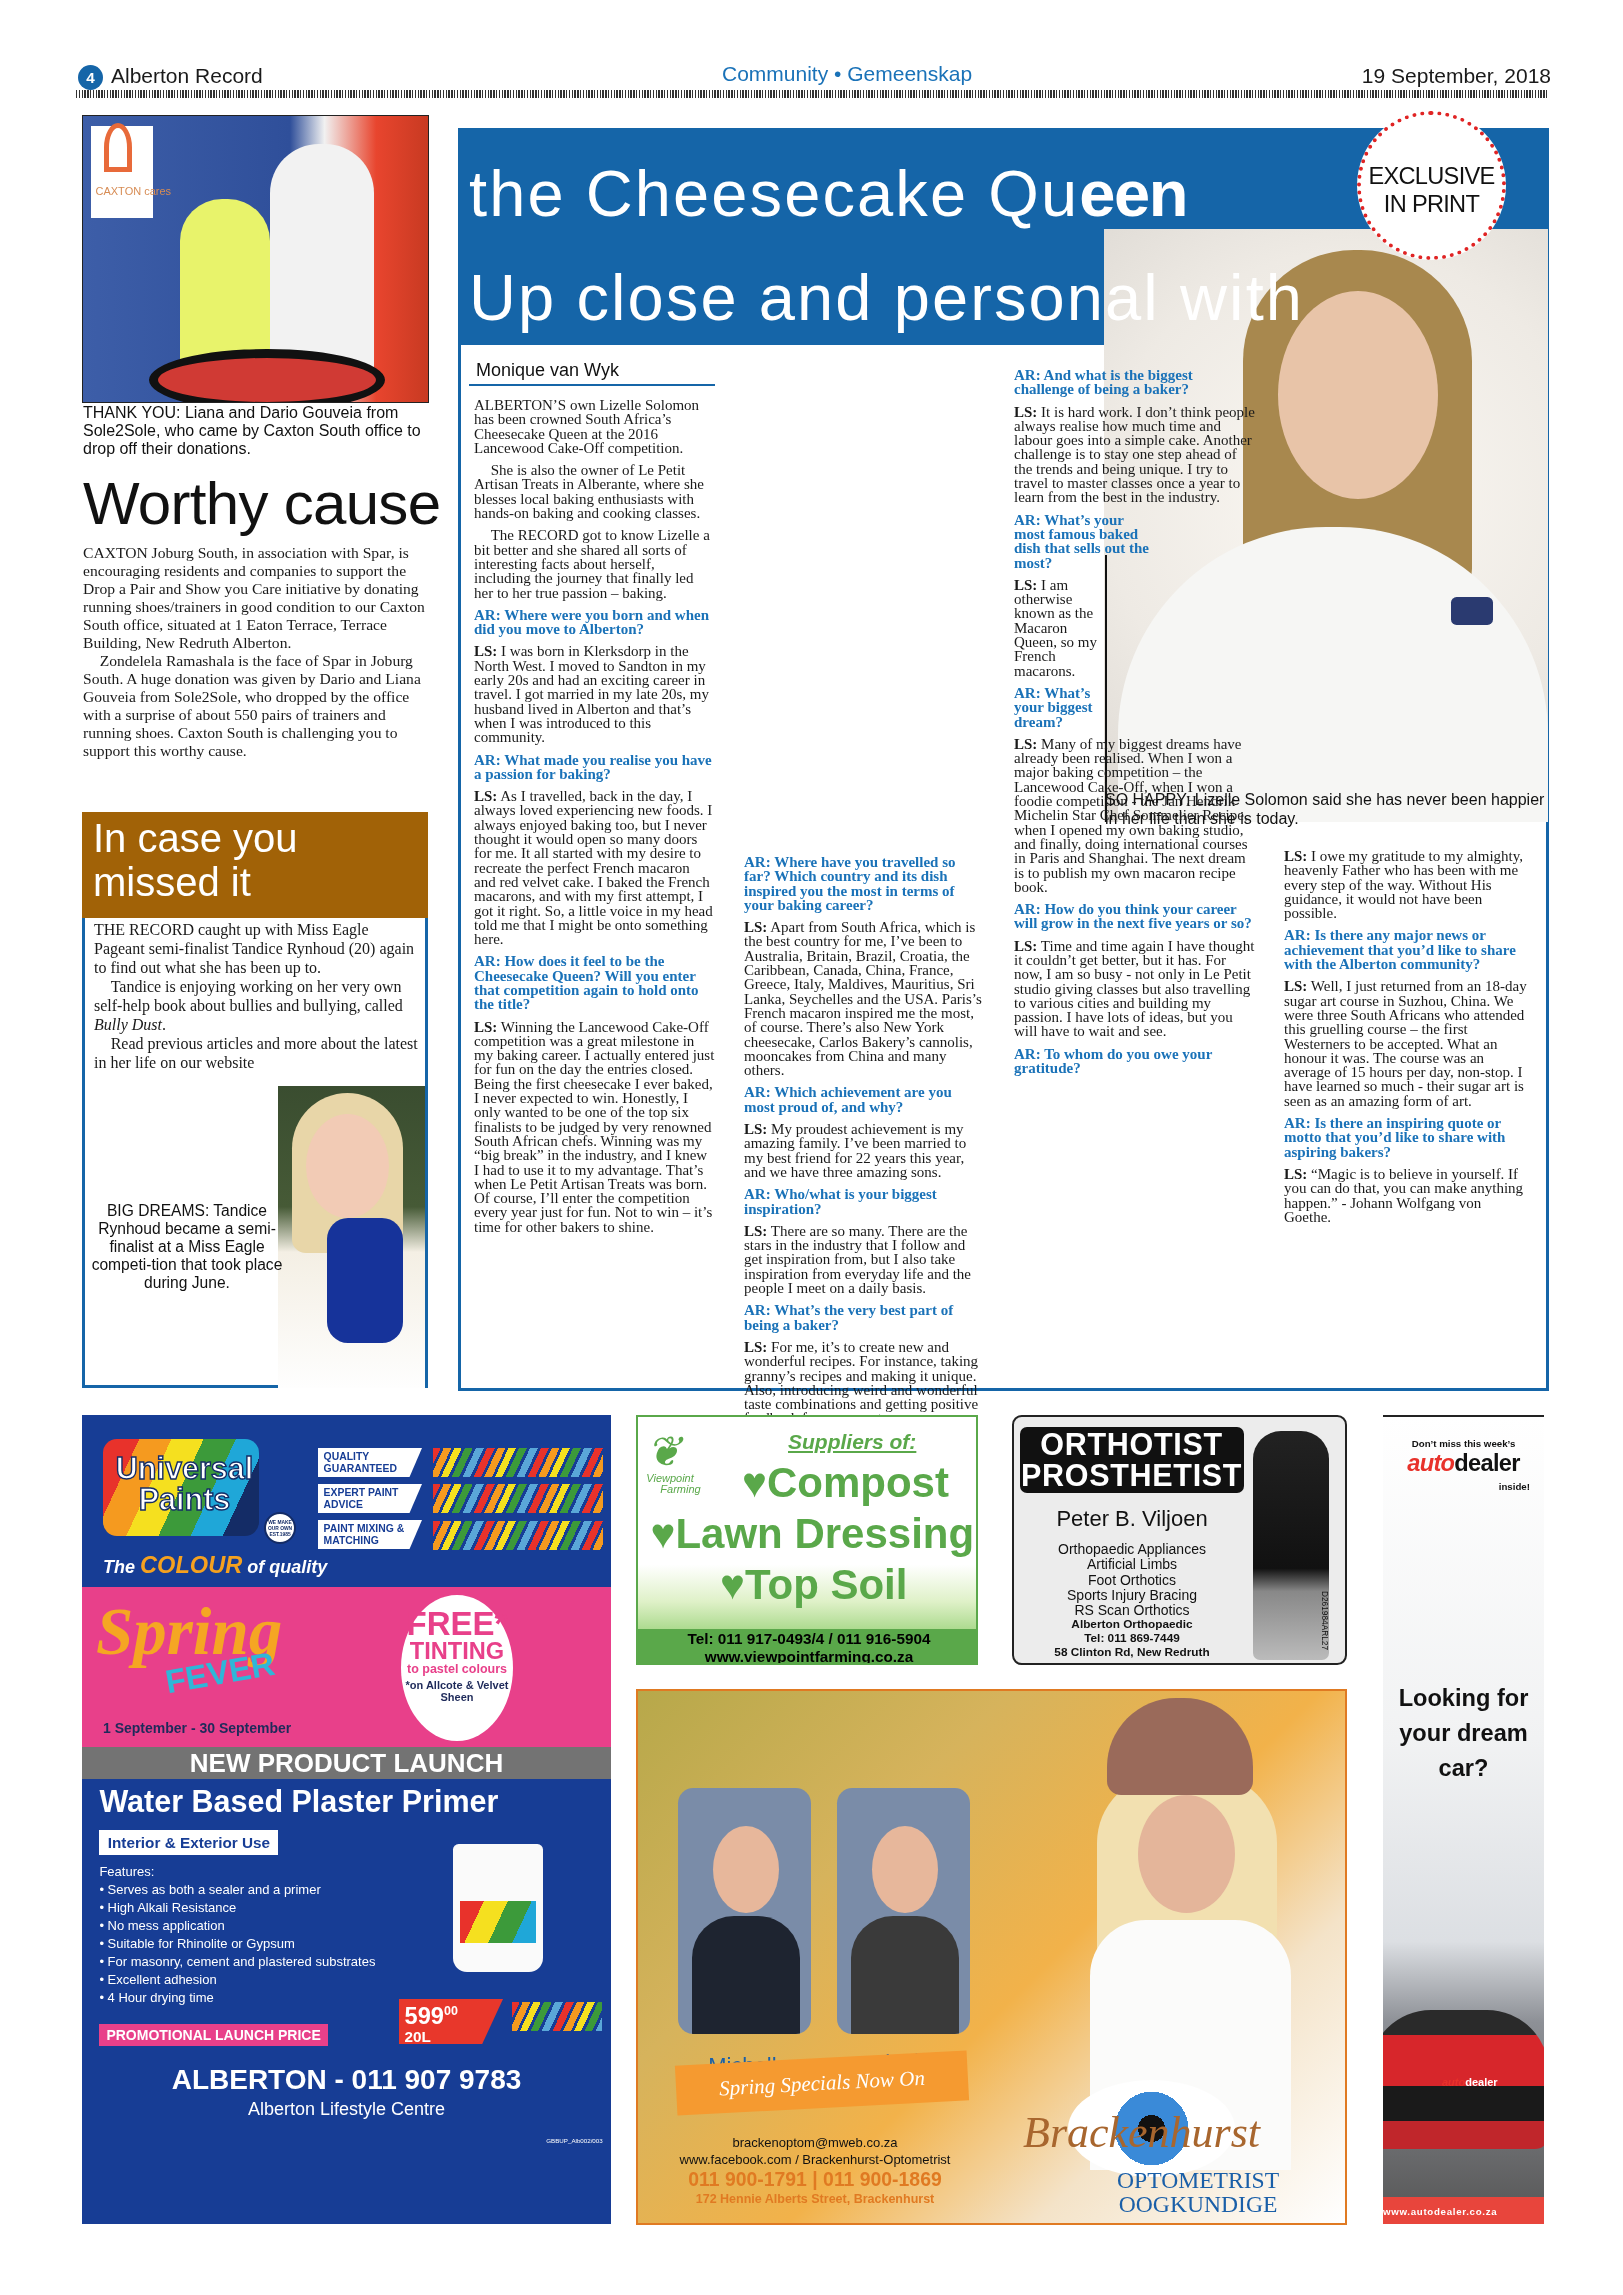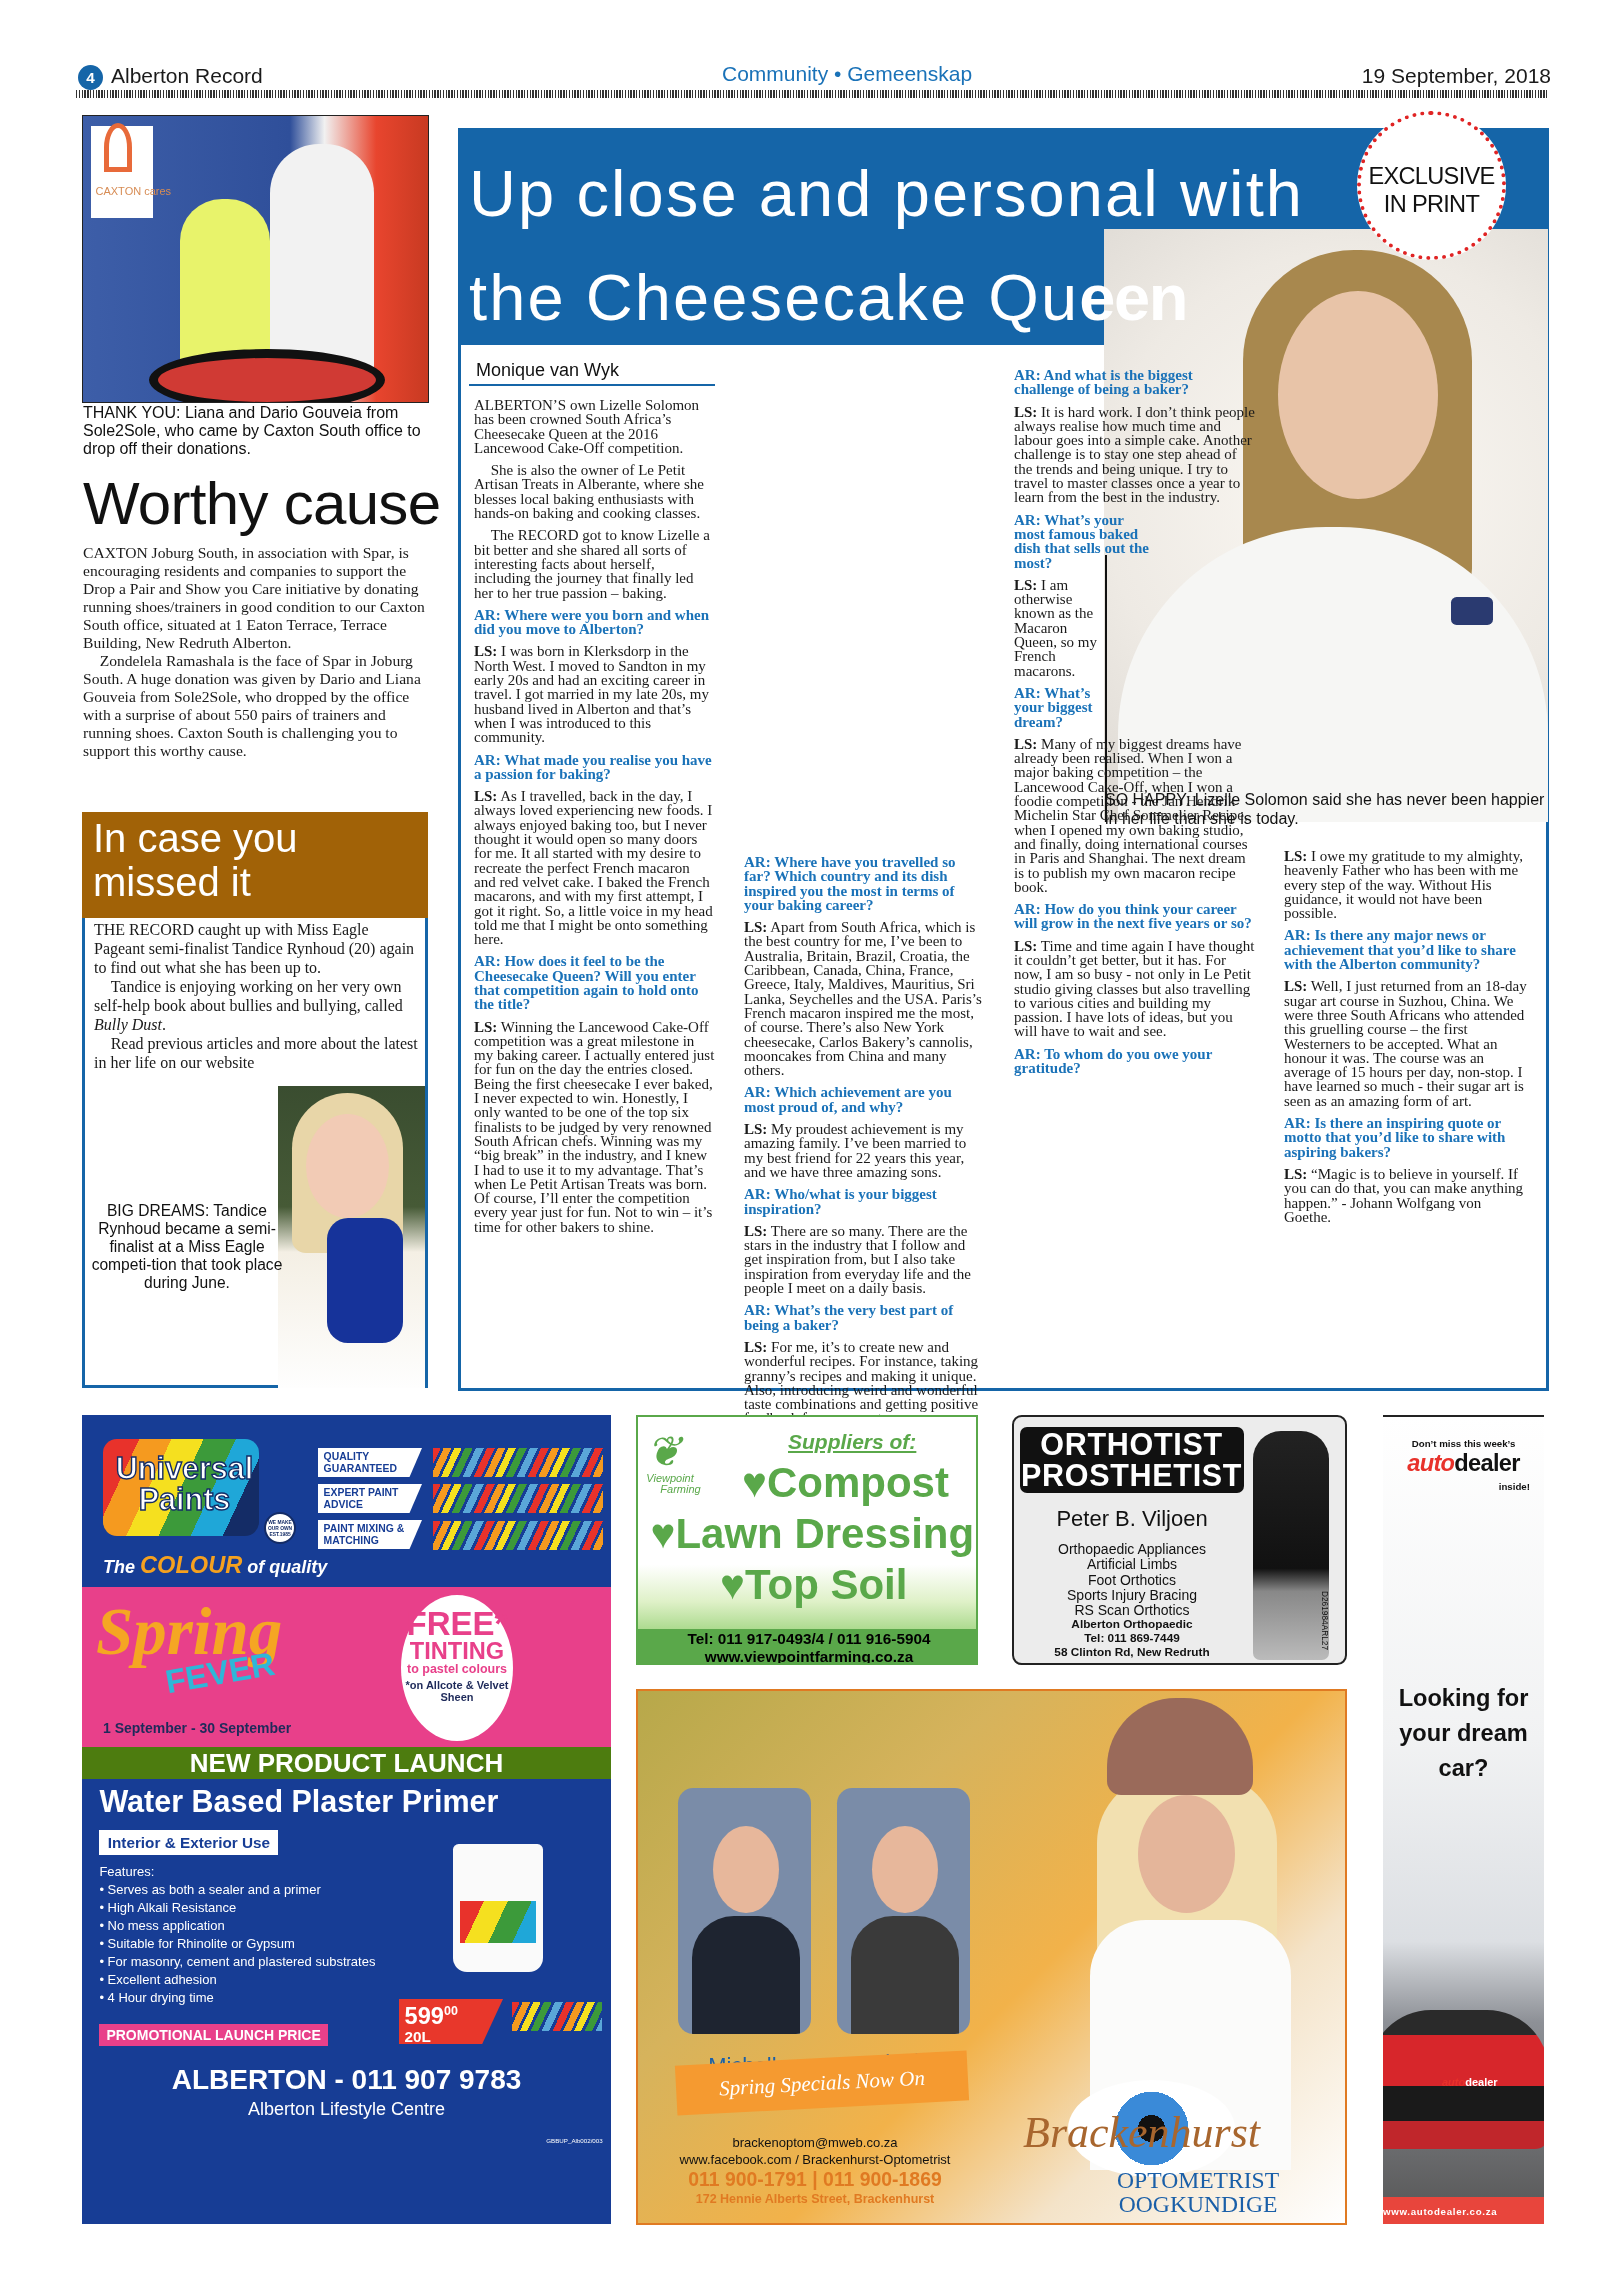--- a/index.html
+++ b/index.html
@@ -74,21 +74,21 @@
   .up-colour .c { color:#f5a11f; font-size: 23.6px; }
   .spring { position:absolute; left: 0; top: 172px; width: 529px; height: 160px; background: #e8408a; }
   .spring-title { position:absolute; left: 14px; top: 5.6px; color:#f5a623; font-size: 67px; font-style: italic; font-weight: bold; font-family: "Liberation Serif", serif; }
   .spring-fever { position:absolute; left: 83px; top: 67px; color:#2fb6d8; font-size: 33px; font-weight: bold; transform: rotate(-10deg); }
   .spring-dates { position:absolute; left: 21px; top: 133px; color:#1e2a5a; font-size: 14px; font-weight: bold; }
   .free-circle { position:absolute; left: 319px; top: 8.3px; width: 112px; height: 146px; border-radius: 50%; background:#fff; text-align:center; color:#e8408a; font-weight: bold; padding-top: 12.5px; }
   .free-circle .f1 { font-size: 33px; line-height: 32px; }
   .free-circle .f2 { font-size: 23.6px; line-height: 22px; }
   .free-circle .f3 { font-size: 12.5px; line-height: 14px; }
   .free-circle .f4 { font-size: 11px; line-height: 12.5px; color:#1e2a5a; margin-top: 2.8px; }
-  .launch { position:absolute; left:0; top: 332px; width: 529px; height: 32px; background:#4d7c0f; color:#fff; font-size: 26px; font-weight: bold; text-align:center; line-height: 32px; }
+  .launch { position:absolute; left:0; top: 332px; width: 529px; height: 32px; background:#737373; color:#fff; font-size: 26px; font-weight: bold; text-align:center; line-height: 32px; }
   .wbpp { position:absolute; left: 17.4px; top: 369px; color:#fff; font-size: 30.5px; font-weight: bold; }
   .ie-use { position:absolute; left: 17.4px; top: 415px; background:#fff; color:#173d95; font-size: 15.3px; font-weight: bold; padding: 3.5px 8.3px; }
   .features { position:absolute; left: 17.4px; top: 448px; color:#fff; font-size: 13px; line-height: 18px; }
   .bucket { position:absolute; left: 371px; top: 429px; width: 90px; height: 128px; background:#fafafa; border-radius: 5.6px 5.6px 14px 14px; }
   .bucket-band { position:absolute; left: 378px; top: 486px; width: 76px; height: 42px; background: linear-gradient(115deg,#e8322b 0 25%,#f5e01f 25% 50%,#3c9a3a 50% 75%,#1fa7d8 75%); }
   .promo { position:absolute; left: 17.4px; top: 609px; background:#e8408a; color:#fff; font-size: 14px; font-weight: bold; padding: 2.8px 7px; }
   .price { position:absolute; left: 317px; top: 584px; width: 104px; height: 45px; background:#e8372b; color:#fff; font-weight: bold; padding-left: 5.6px; clip-path: polygon(0 0,100% 0,80% 100%,0 100%); }
   .price .p1 { font-size: 23.6px; line-height: 25px; }
   .price .p1 sup { font-size: 12.5px; }
   .price .p2 { font-size: 15.3px; line-height: 16.7px; }
@@ -182,22 +182,22 @@
 
 <div class="abs story-frame"></div>
 <div class="abs headline-band"></div>
 <div class="abs lizelle">
   <div class="hair"></div>
   <div class="face"></div>
   <div class="coat"></div>
   <div class="badge"></div>
 </div>
 <div class="abs headline">
+  <div><span>the Cheesecake Qu</span><span class="bold">een</span></div>
   <div>Up close and personal with</div>
-  <div><span>the Cheesecake Qu</span><span class="bold">een</span></div>
 </div>
 <div class="abs exclusive sans">
   <div>EXCLUSIVE</div>
   <div>IN PRINT</div>
 </div>
 <div class="abs byline sans">Monique van Wyk</div>
 <div class="abs photo-line"></div>
 <div class="abs caption2 sans">SO HAPPY: Lizelle Solomon said she has never been happier in her life than she is today.</div>
 
 <div class="col col1 serif">

